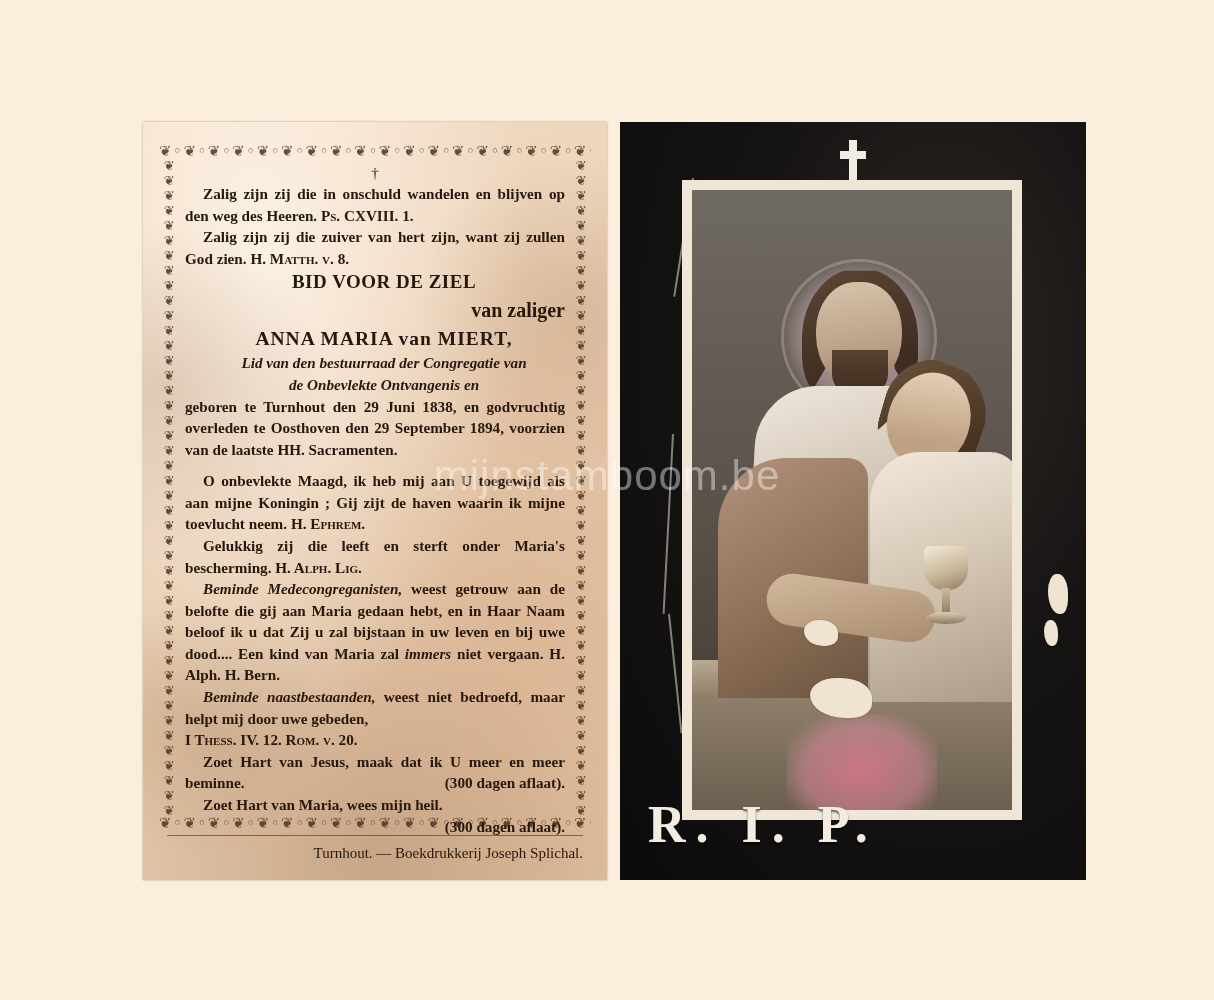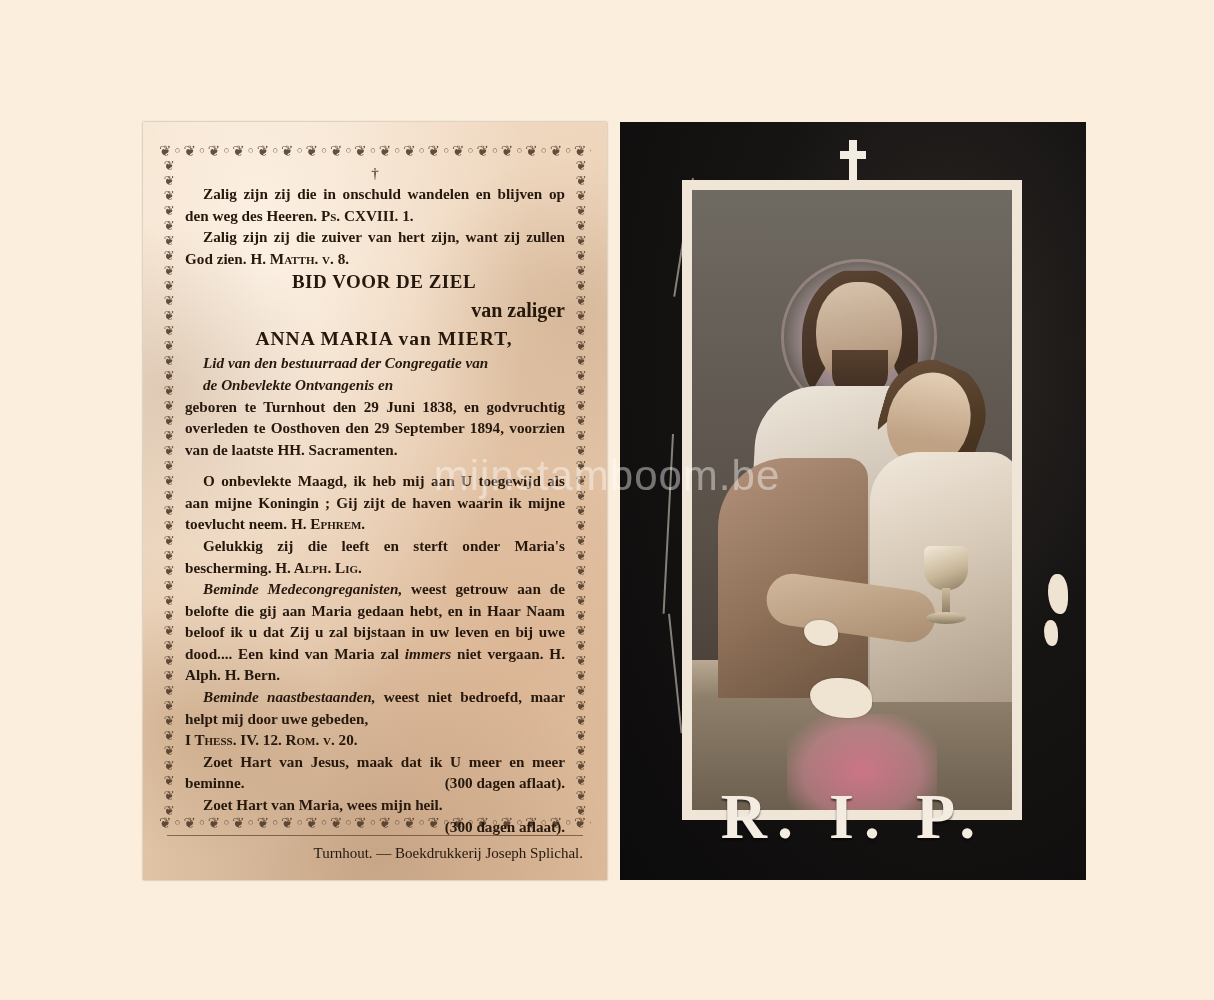--- a/index.html
+++ b/index.html
@@ -126,21 +126,21 @@
   .deceased-name {
     text-align: center;
     font-size: 19.5px;
     letter-spacing: 1px;
     margin: 2px 0 1px 0;
     text-indent: 0;
     font-weight: 400;
   }
   .ital {
     font-style: italic;
-    text-align: left;
+    text-align: center;
     text-indent: 0;
   }
   .gap { height: 10px; }
   .sig {
     position: absolute;
     left: 42px;
     right: 24px;
     bottom: 18px;
     text-align: right;
     font-size: 15px;
@@ -317,27 +317,27 @@
   .loss-spot {
     position: absolute;
     background: #efe3d2;
     border-radius: 46% 54% 38% 62%;
     box-shadow: 0 0 2px rgba(0,0,0,0.25);
   }
   #rip {
     position: absolute;
     left: 0; right: 0;
     bottom: 26px;
-    text-align: center;
     color: #f4ece0;
     font-family: "Liberation Serif", serif;
     font-weight: 700;
-    font-size: 64px;
+    font-size: 52px;
     letter-spacing: 10px;
     text-shadow: 0 2px 2px rgba(0,0,0,0.6);
+    padding-left: 28px;
   }
   #watermark {
     position: absolute;
     left: 0; right: 0;
     top: 452px;
     text-align: center;
     font-family: "Liberation Sans", sans-serif;
     font-size: 42px;
     letter-spacing: 1px;
     color: rgba(255,255,255,0.42);

